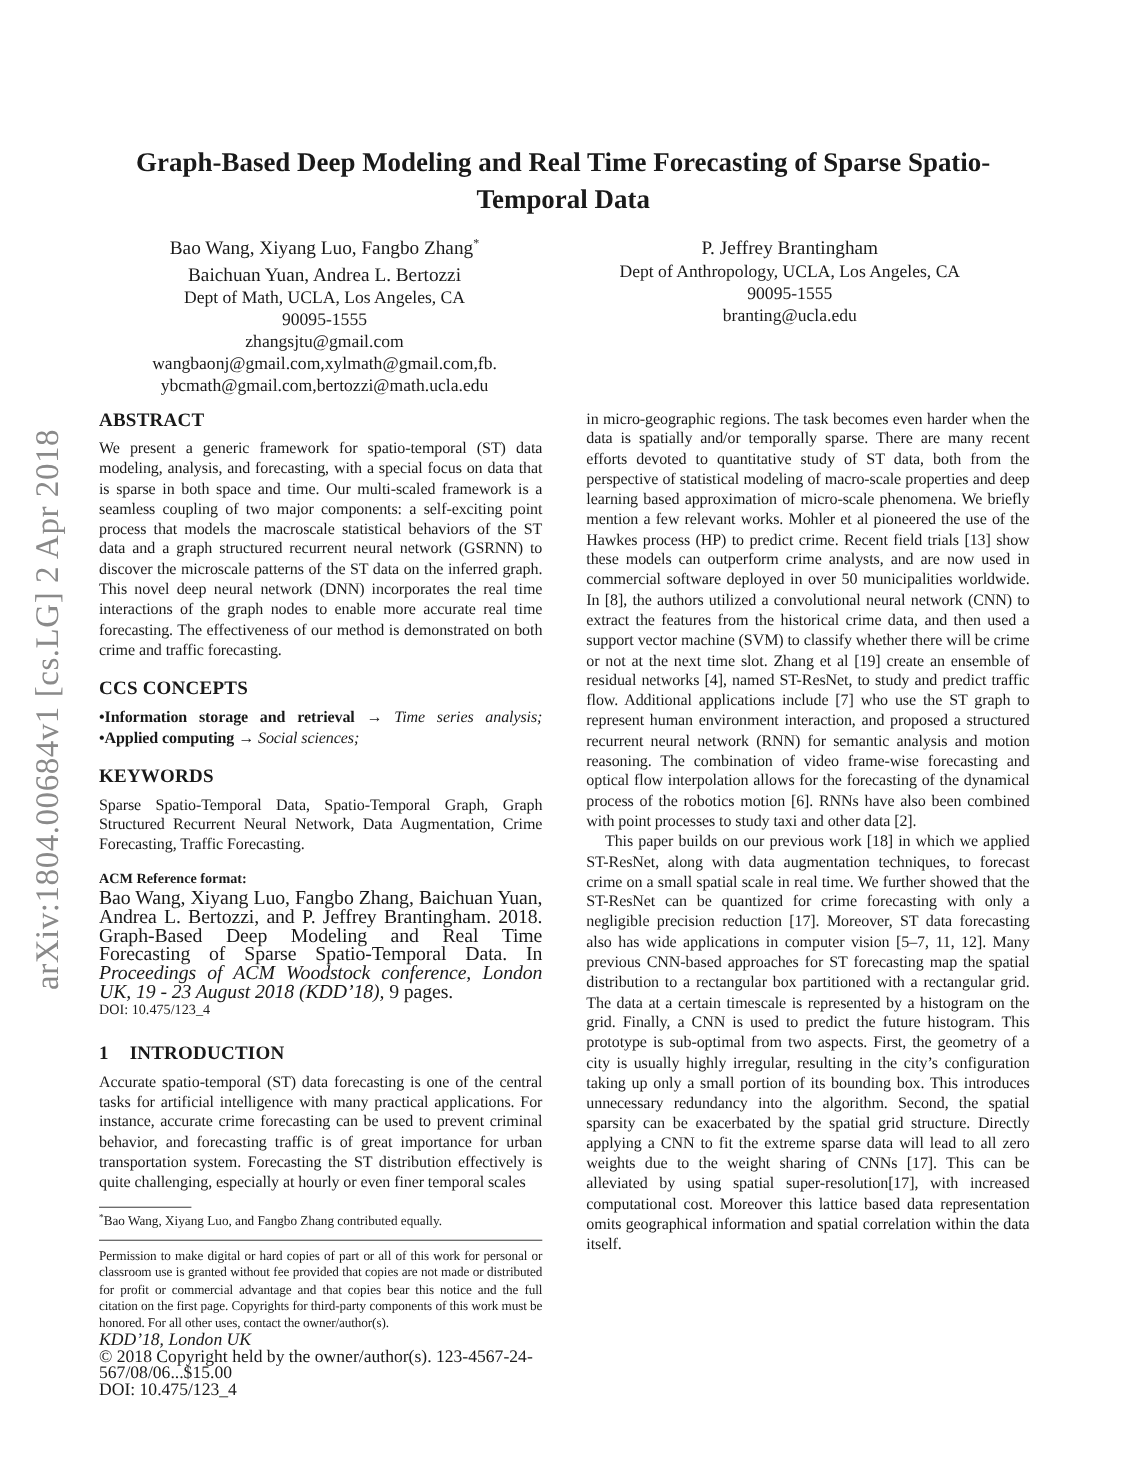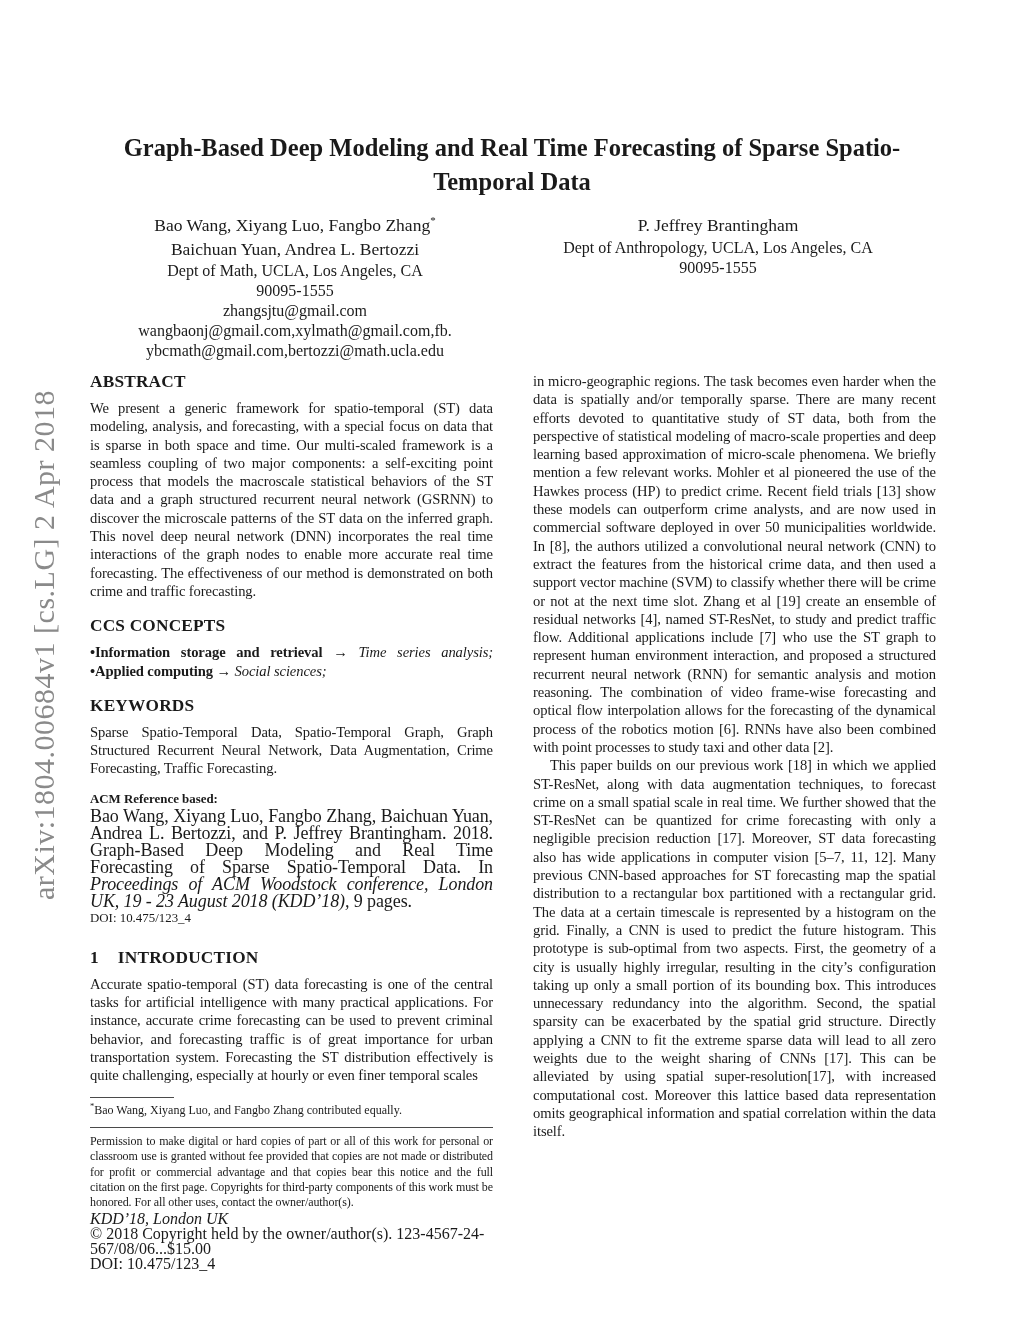--- a/index.html
+++ b/index.html
@@ -83,36 +83,37 @@
       <div class="author-detail">Dept of Math, UCLA, Los Angeles, CA</div>
       <div class="author-detail">90095-1555</div>
       <div class="author-detail">zhangsjtu@gmail.com</div>
       <div class="author-detail">wangbaonj@gmail.com,xylmath@gmail.com,fb.</div>
       <div class="author-detail">ybcmath@gmail.com,bertozzi@math.ucla.edu</div>
     </div>
     <div class="author-block right">
       <div class="author-names">P. Jeffrey Brantingham</div>
       <div class="author-detail">Dept of Anthropology, UCLA, Los Angeles, CA</div>
       <div class="author-detail">90095-1555</div>
+      <div class="author-detail">branting@ucla.edu</div>
     </div>
   </div>
 
   <div class="columns">
 
     <div class="col">
       <div class="sec-heading first">ABSTRACT</div>
       <p class="body-text">We present a generic framework for spatio-temporal (ST) data modeling, analysis, and forecasting, with a special focus on data that is sparse in both space and time. Our multi-scaled framework is a seamless coupling of two major components: a self-exciting point process that models the macroscale statistical behaviors of the ST data and a graph structured recurrent neural network (GSRNN) to discover the microscale patterns of the ST data on the inferred graph. This novel deep neural network (DNN) incorporates the real time interactions of the graph nodes to enable more accurate real time forecasting. The effectiveness of our method is demonstrated on both crime and traffic forecasting.</p>
 
       <div class="sec-heading">CCS CONCEPTS</div>
       <p class="body-text"><span class="b">•</span><span class="b">Information storage and retrieval</span><span> → </span><span class="i">Time series analysis; </span><span class="b">•</span><span class="b">Applied computing</span><span> → </span><span class="i">Social sciences;</span></p>
 
       <div class="sec-heading">KEYWORDS</div>
       <p class="body-text">Sparse Spatio-Temporal Data, Spatio-Temporal Graph, Graph Structured Recurrent Neural Network, Data Augmentation, Crime Forecasting, Traffic Forecasting.</p>
 
-      <p class="acm-ref-heading">ACM Reference based:</p>
+      <p class="acm-ref-heading">ACM Reference format:</p>
       <p class="acm-ref-body"><span>Bao Wang, Xiyang Luo, Fangbo Zhang, Baichuan Yuan, Andrea L. Bertozzi, and P. Jeffrey Brantingham. 2018. Graph-Based Deep Modeling and Real Time Forecasting of Sparse Spatio-Temporal Data. In </span><span class="i">Proceedings of ACM Woodstock conference, London UK, 19 - 23 August 2018 (KDD’18),</span><span> 9 pages.</span></p>
       <p class="acm-ref-doi">DOI: 10.475/123_4</p>
 
       <div class="sec-heading" style="margin-top:21px;"><span class="sec-num">1</span><span>INTRODUCTION</span></div>
       <p class="body-text">Accurate spatio-temporal (ST) data forecasting is one of the central tasks for artificial intelligence with many practical applications. For instance, accurate crime forecasting can be used to prevent criminal behavior, and forecasting traffic is of great importance for urban transportation system. Forecasting the ST distribution effectively is quite challenging, especially at hourly or even finer temporal scales</p>
 
       <hr class="fn-rule">
       <p class="fn-text"><sup>*</sup><span>Bao Wang, Xiyang Luo, and Fangbo Zhang contributed equally.</span></p>
 
       <hr class="full-rule">

